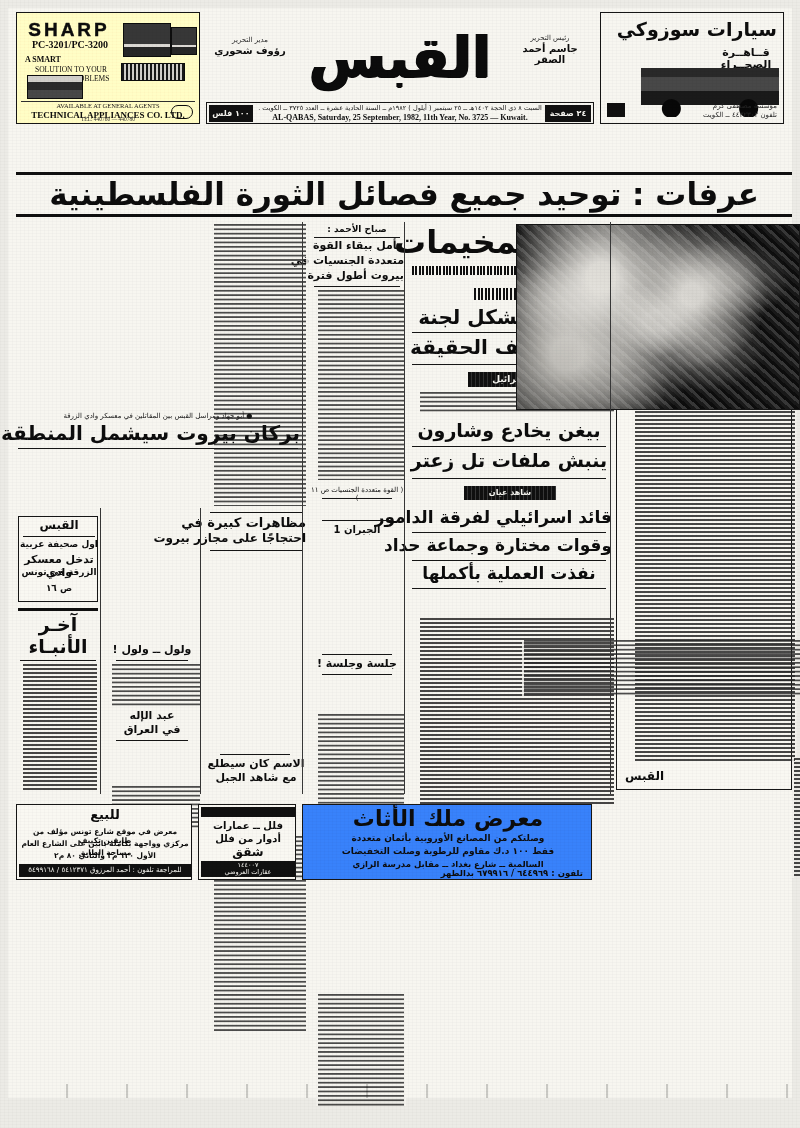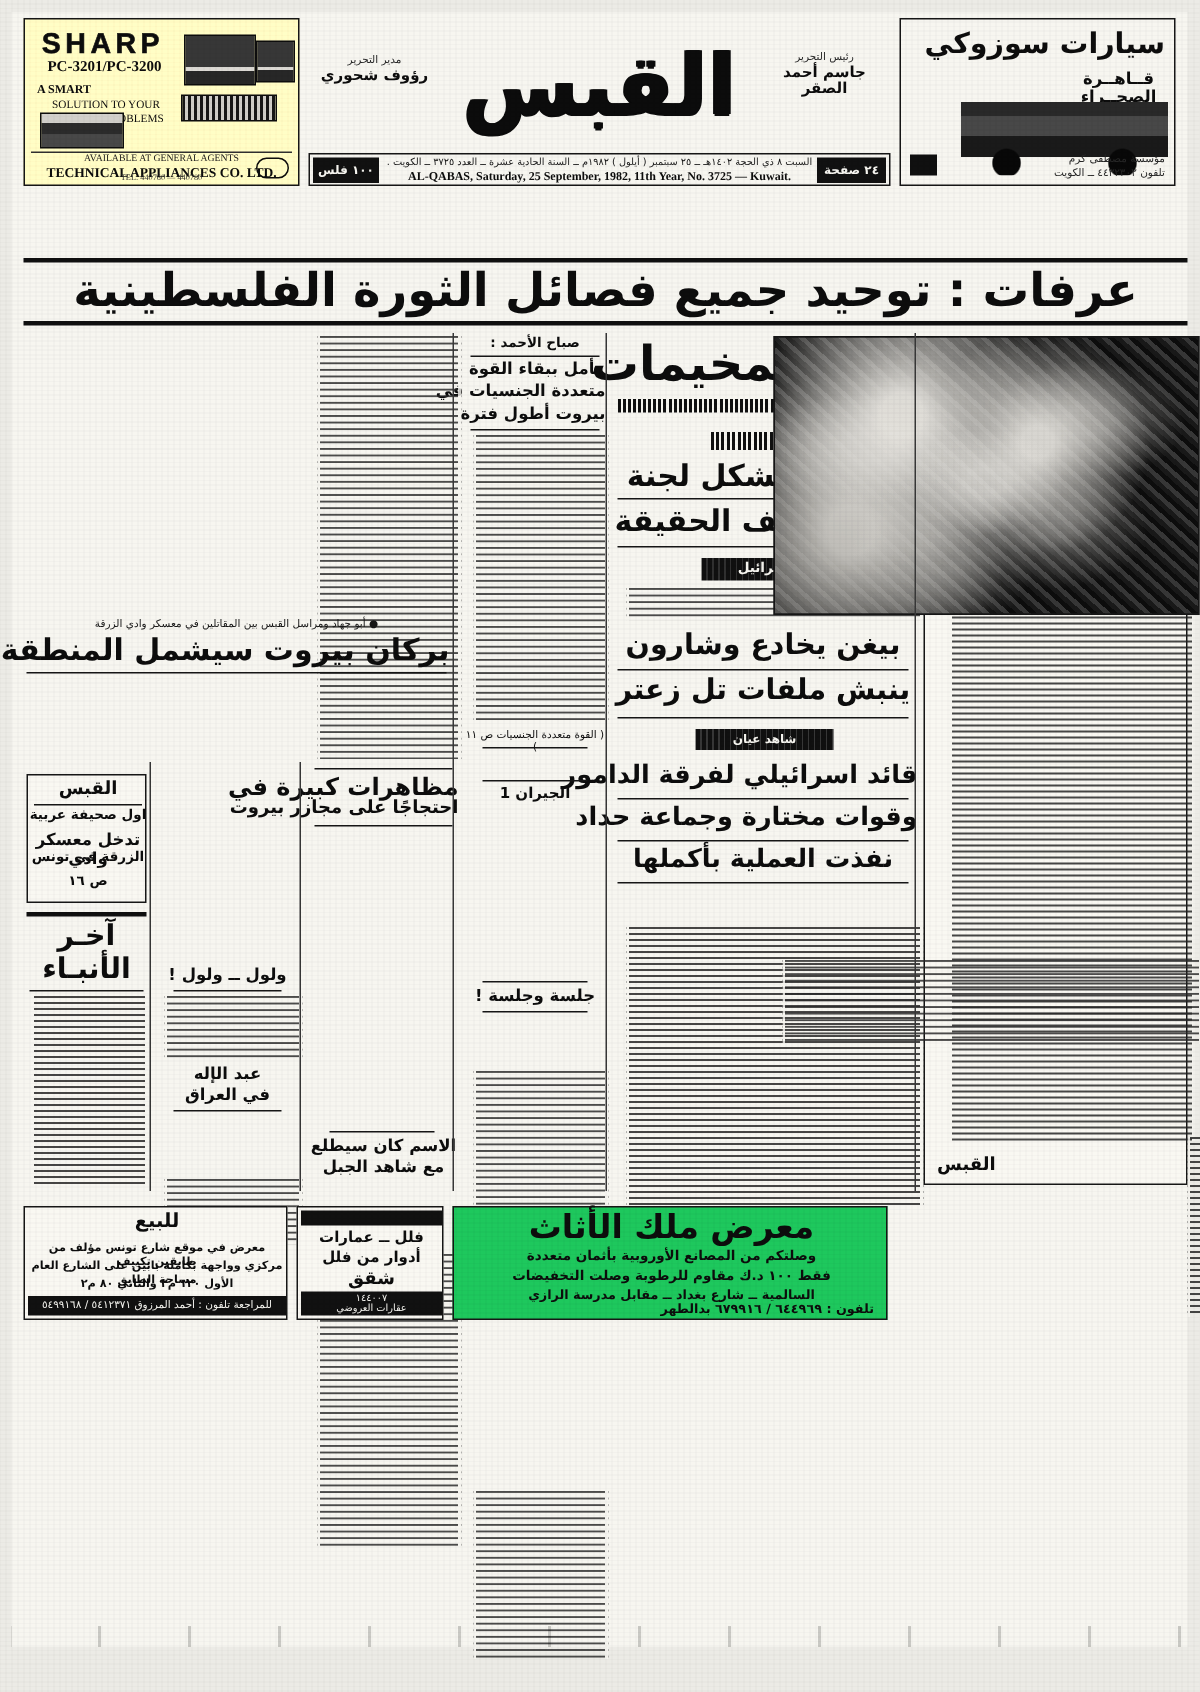--- a/index.html
+++ b/index.html
@@ -237,21 +237,21 @@
     <div class="blk body-lines" style="left:2px;top:300px;width:90px;height:126px;"></div>
     <div class="blk rule" style="left:12px;top:430px;width:70px;"></div>
     <div class="blk ar ctr headline" style="left:0;top:434px;width:94px;font-size:11px;">جلسة وجلسة !</div>
     <div class="blk rule" style="left:12px;top:450px;width:70px;"></div>
     <div class="blk body-lines" style="left:2px;top:454px;width:90px;height:112px;"></div>
   </div>
 
   <div class="blk" style="left:198px;top:216px;width:100px;height:570px;">
     <div class="blk body-lines" style="left:2px;top:0px;width:96px;height:282px;"></div>
     <div class="blk rule" style="left:4px;top:288px;width:92px;"></div>
-    <div class="blk ar ctr headline" style="left:0;top:292px;width:100px;font-size:16px;">مظاهرات كبيرة في</div>
+    <div class="blk ar ctr headline" style="left:0;top:292px;width:100px;font-size:13px;">مظاهرات كبيرة في</div>
     <div class="blk ar ctr headline" style="left:0;top:308px;width:100px;font-size:12px;">احتجاجًا على مجازر بيروت</div>
     <div class="blk rule" style="left:4px;top:326px;width:92px;"></div>
     <div class="blk body-lines" style="left:2px;top:330px;width:96px;height:196px;"></div>
     <div class="blk rule" style="left:14px;top:530px;width:70px;"></div>
     <div class="blk ar ctr headline" style="left:0;top:534px;width:100px;font-size:11px;">الاسم كان سيطلع</div>
     <div class="blk ar ctr headline" style="left:0;top:548px;width:100px;font-size:11px;">مع شاهد الجبل</div>
   </div>
 
   <div class="blk" style="left:96px;top:636px;width:96px;height:150px;">
     <div class="blk ar ctr headline" style="left:0;top:0;width:96px;font-size:11px;">ولول ــ ولول !</div>
@@ -306,21 +306,21 @@
 
   <div class="blk bd ar" style="left:190px;top:796px;width:98px;height:76px;background:#f4f3ee;">
     <div class="blk inv" style="left:2px;top:2px;width:94px;height:10px;"></div>
     <div class="blk ar ctr headline" style="left:0;top:15px;width:98px;font-size:10px;">فلل ــ عمارات</div>
     <div class="blk ar ctr headline" style="left:0;top:28px;width:98px;font-size:10px;">أدوار من فلل</div>
     <div class="blk ar ctr headline" style="left:0;top:41px;width:98px;font-size:12px;">شقق</div>
     <div class="blk inv ar ctr" style="left:2px;top:56px;width:94px;height:9px;font-size:6.5px;line-height:9px;">١٤٤٠٠٧</div>
     <div class="blk inv ar ctr" style="left:2px;bottom:2px;width:94px;height:9px;font-size:6.5px;line-height:9px;">عقارات العروضي</div>
   </div>
 
-  <div class="blk bd ar" style="left:294px;top:796px;width:290px;height:76px;background:#22c55e;">
+  <div class="blk bd ar" style="left:294px;top:796px;width:290px;height:76px;background:#3b82f6;">
     <div class="blk ar ctr headline" style="left:0;top:2px;width:290px;font-size:22px;">معرض ملك الأثاث</div>
     <div class="blk ar ctr" style="left:6px;top:28px;width:278px;font-size:9px;font-weight:bold;color:#111;">وصلتكم من المصانع الأوروبية بأثمان متعددة</div>
     <div class="blk ar ctr" style="left:6px;top:41px;width:278px;font-size:9px;font-weight:bold;color:#111;">فقط ١٠٠ د.ك مقاوم للرطوبة وصلت التخفيضات</div>
     <div class="blk ar ctr" style="left:6px;top:54px;width:278px;font-size:8.5px;font-weight:bold;color:#111;">السالمية ــ شارع بغداد ــ مقابل مدرسة الرازي</div>
     <div class="blk ar" style="right:8px;bottom:1px;font-size:8.5px;font-weight:bold;color:#111;margin-top:20px;">تلفون : ٦٤٤٩٦٩ / ٦٧٩٩١٦ بدالطهر</div>
   </div>
 
   <div class="page-edge"></div>
  </div>
 </div>

